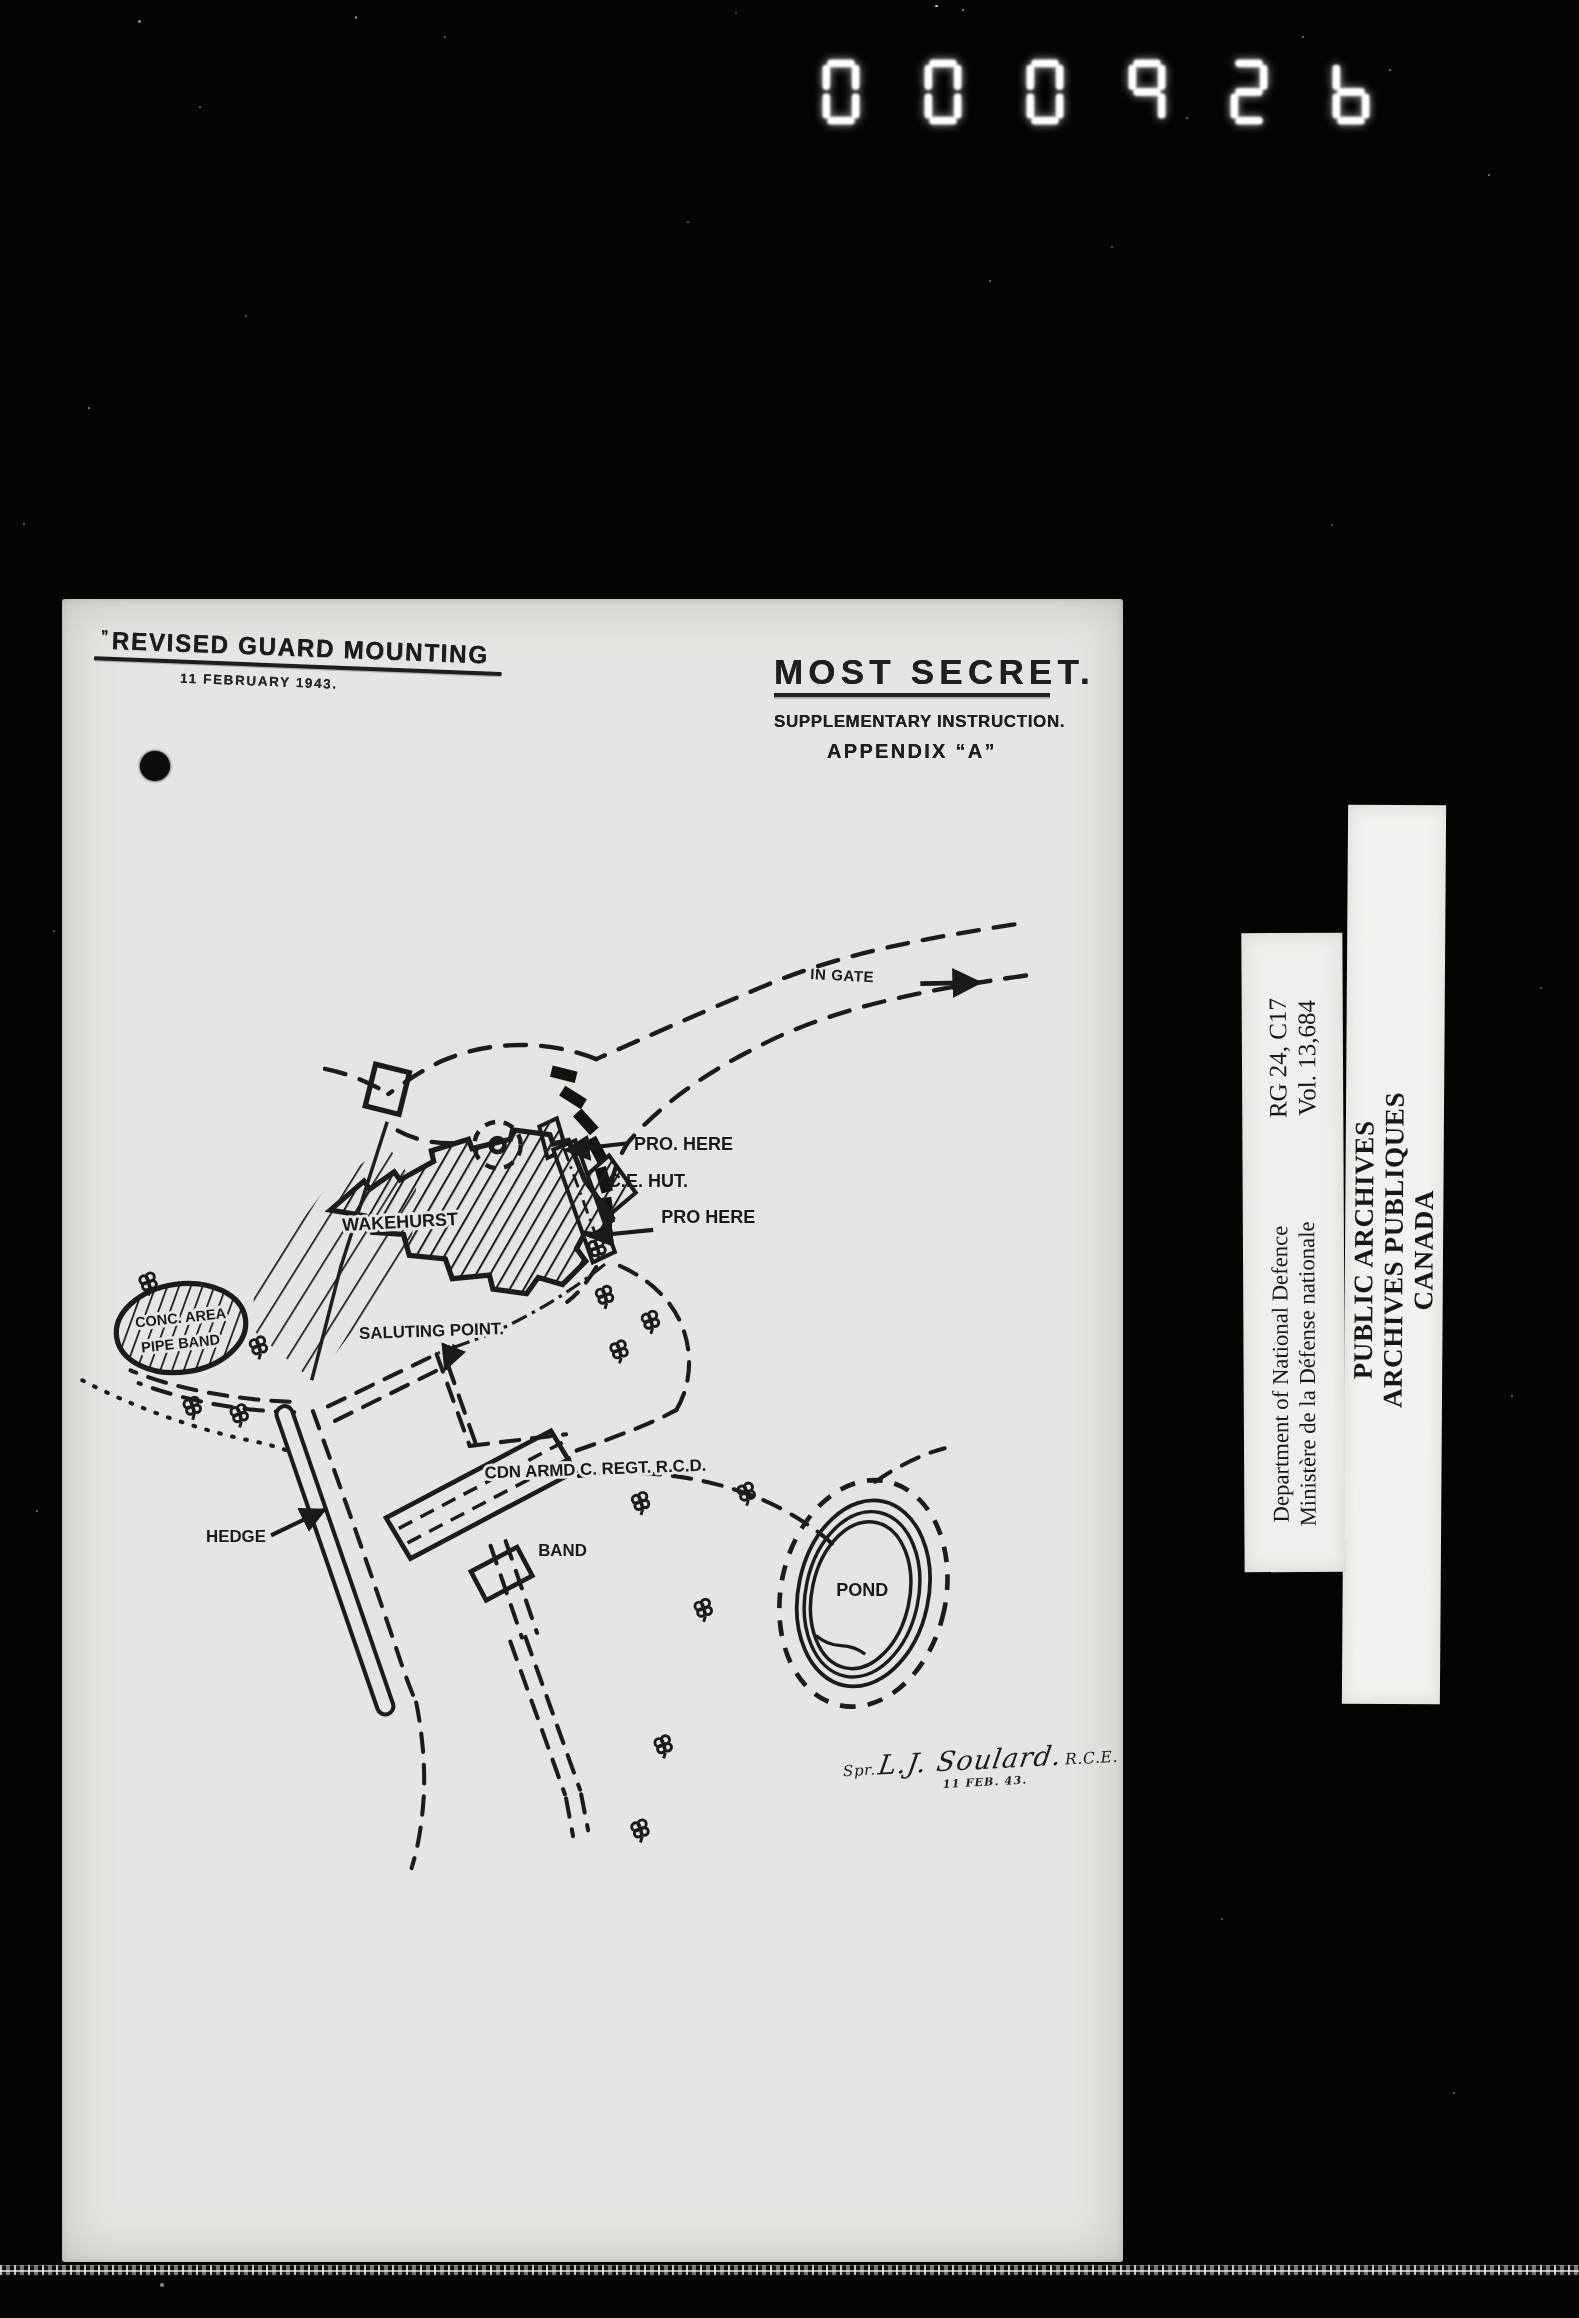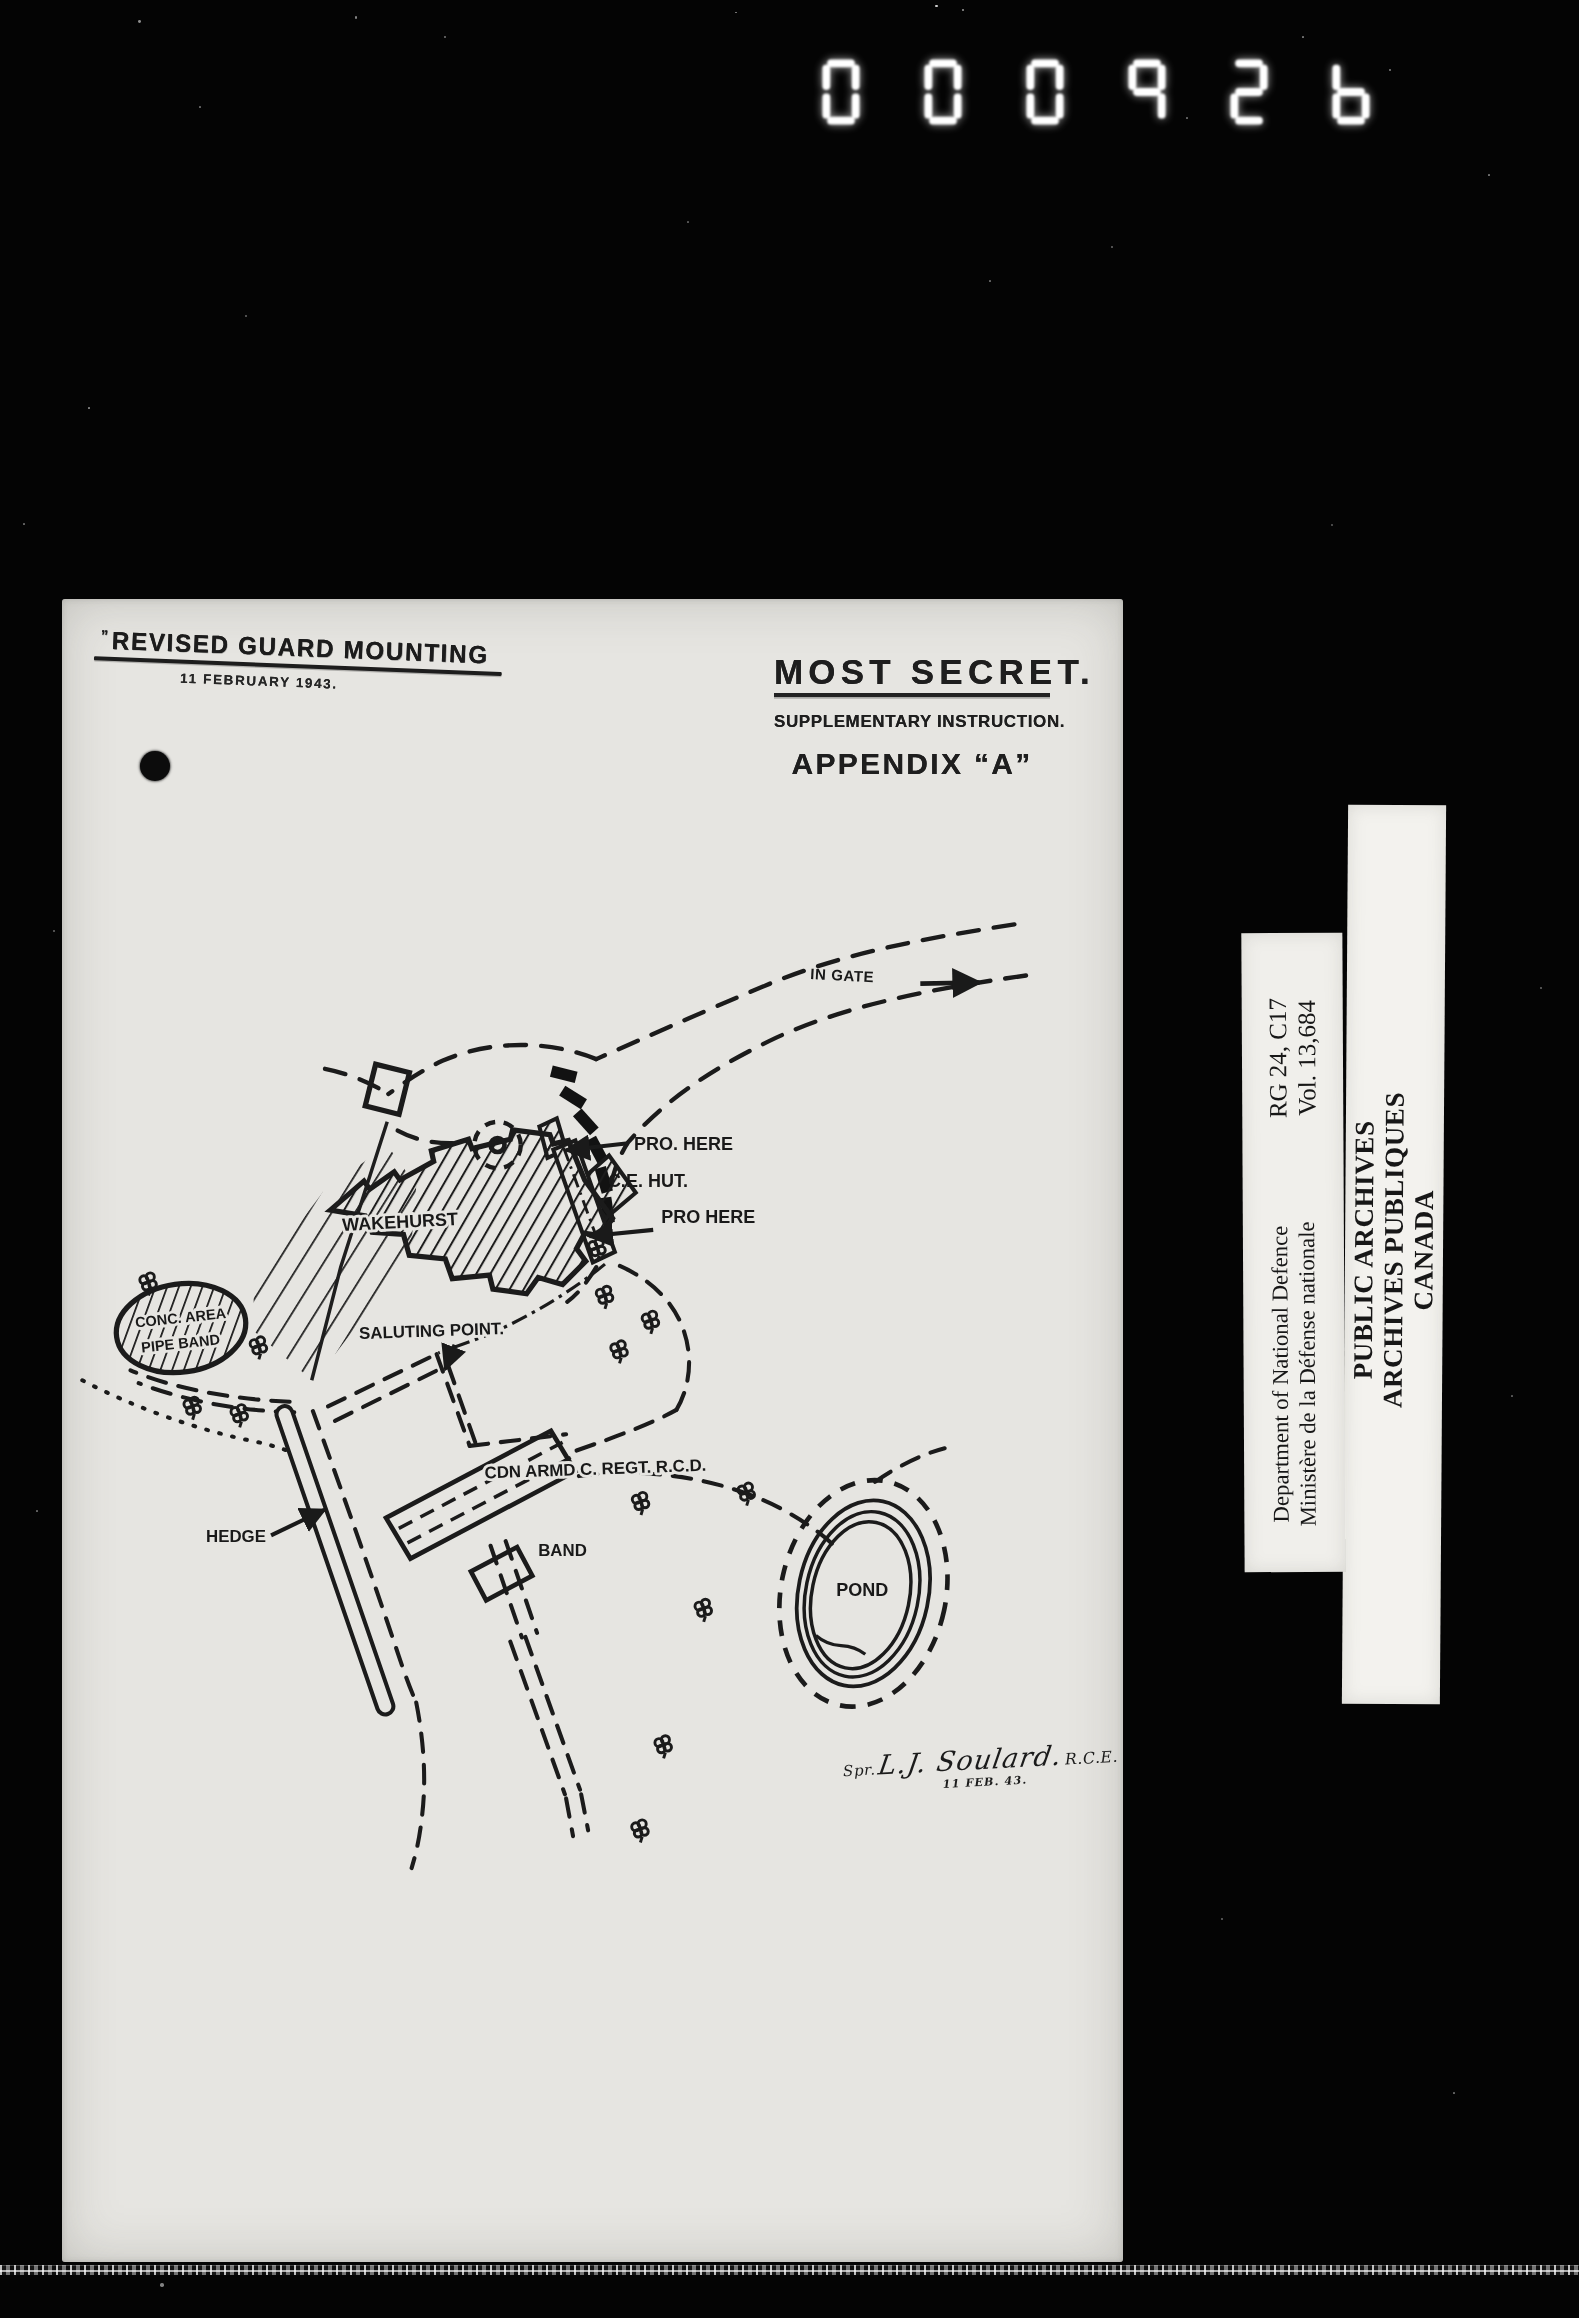--- a/index.html
+++ b/index.html
@@ -40,21 +40,21 @@
   .stamp-date{margin:7px 0 0 87px;font-size:13.4px;font-weight:bold;letter-spacing:1.7px;
     color:#262626;text-shadow:0 0 0.6px #333;}
 
   
   .clsf{position:absolute;left:712px;top:53px;width:276px;color:#1e1e1e;text-align:center;}
   .clsf-title{font-size:35px;font-weight:bold;letter-spacing:5.2px;white-space:nowrap;
     text-shadow:0 0 0.6px #222;}
   .clsf-rule{height:3.5px;background:#222;margin-top:1.2px;box-shadow:0 1.7px 0 rgba(30,30,30,.3);}
   .clsf-sub{margin-top:15px;font-size:17px;font-weight:bold;letter-spacing:0.6px;white-space:nowrap;
     text-shadow:0 0 0.6px #222;}
-  .clsf-app{margin-top:15px;font-size:30px;font-weight:bold;letter-spacing:2.3px;
+  .clsf-app{margin-top:8px;font-size:20px;font-weight:bold;letter-spacing:2.3px;
     text-shadow:0 0 0.6px #222;text-align:center;}
 
   
   .map{position:absolute;left:0;top:0;width:1061px;height:1663px;}
   .map text{font-family:"Liberation Sans",sans-serif;font-weight:bold;fill:#191919;}
   .halo{paint-order:stroke;stroke:#e6e5e1;stroke-width:10px;stroke-linejoin:round;}
 
   
   .sig{position:absolute;left:781px;top:1145px;transform:rotate(-3deg);color:#1b1b1b;white-space:nowrap;}
   .sig-line1{font-family:"DejaVu Serif",serif;font-style:italic;}

